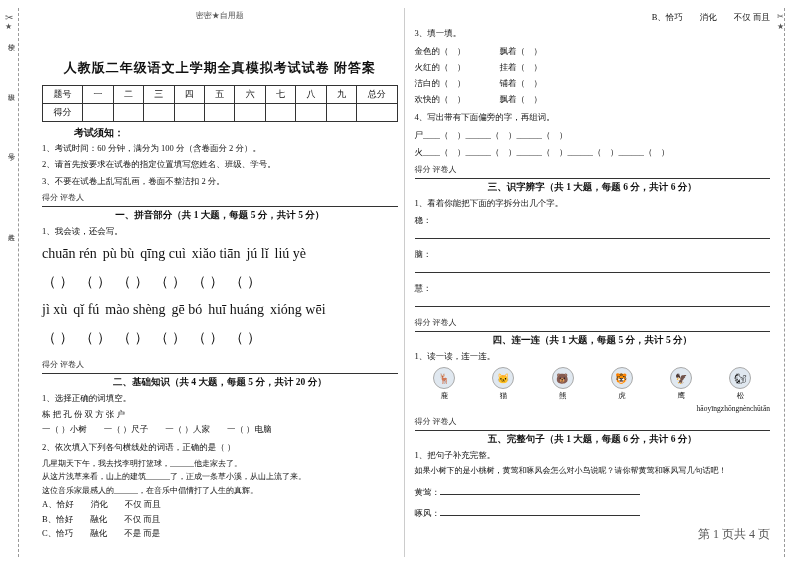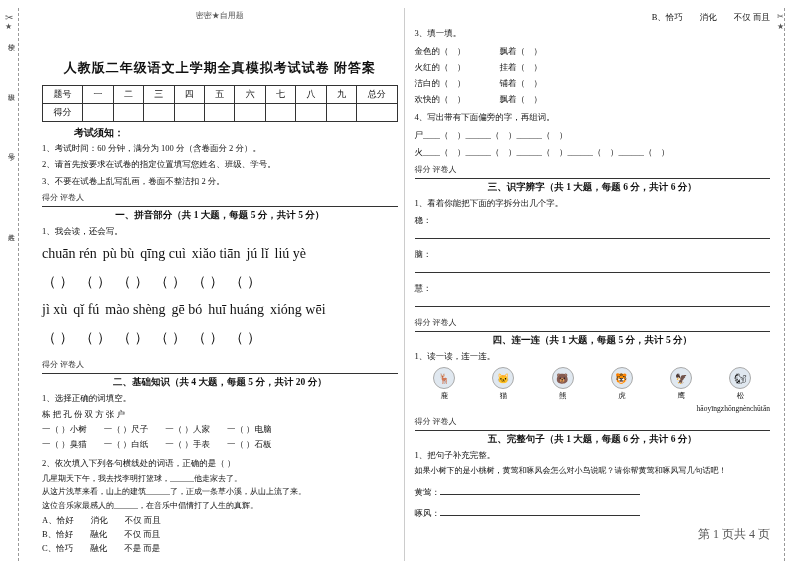--- a/index.html
+++ b/index.html
@@ -298,21 +298,20 @@
 
       <div class="section-header">二、基础知识（共 4 大题，每题 5 分，共计 20 分）</div>
 
       <div class="question-block">
         <div class="text-line">1、选择正确的词填空。</div>
         <div style="font-size:8.5px;line-height:1.7;">
           <span>栋  把  孔  份  双  方  张  户</span>
         </div>
         <div style="font-size:8.5px;line-height:1.8;">
           <div>一（  ）小树　　一（  ）尺子　　一（  ）人家　　一（  ）电脑</div>
-          <div>一（  ）臭猫　　一（  ）白纸　　一（  ）手表　　一（  ）石板</div>
         </div>
       </div>
 
       <div class="question-block">
         <div class="text-line">2、依次填入下列各句横线处的词语，正确的是（    ）</div>
         <div style="font-size:8px;line-height:1.7;">
           <div>几星期天下午，我去找李明打篮球，______他走家去了。</div>
           <div>从这片浅草来看，山上的建筑______了，正成一条草小溪，从山上流了来。</div>
           <div>这位音乐家最感人的______，在音乐中倡情打了人生的真辉。</div>
         </div>

